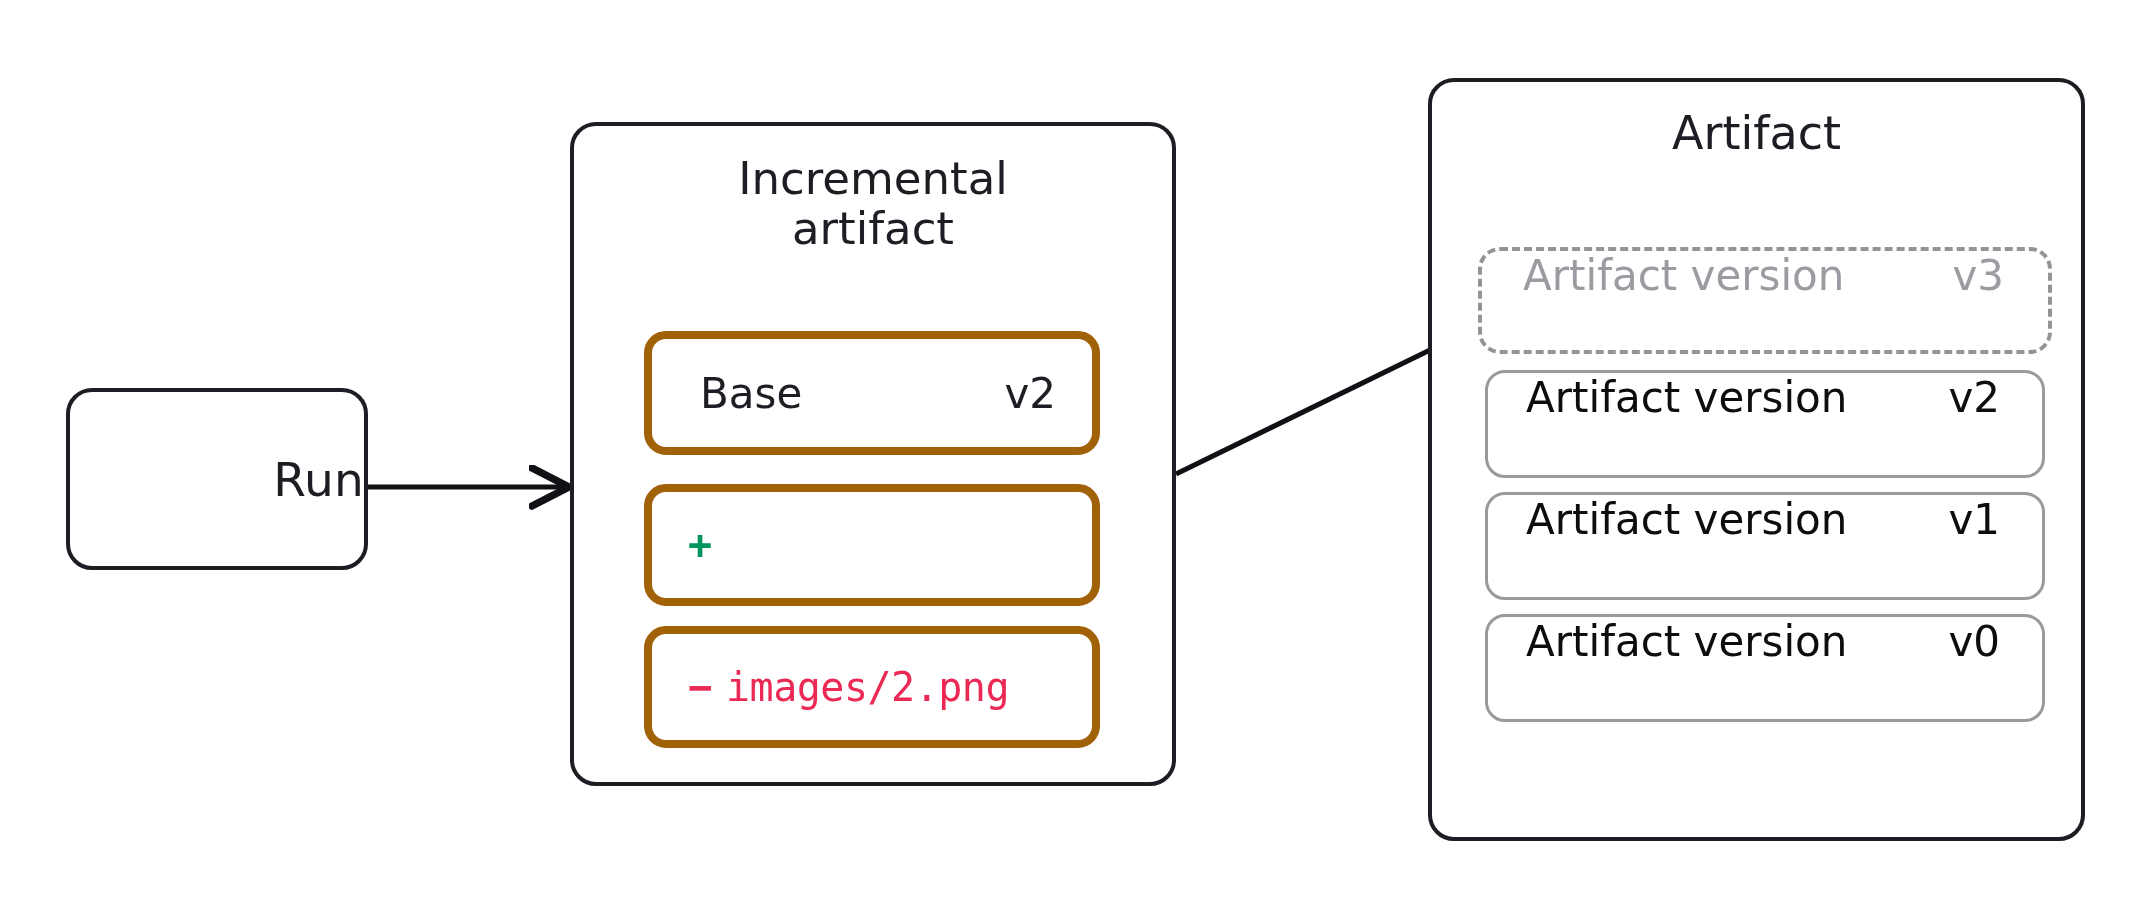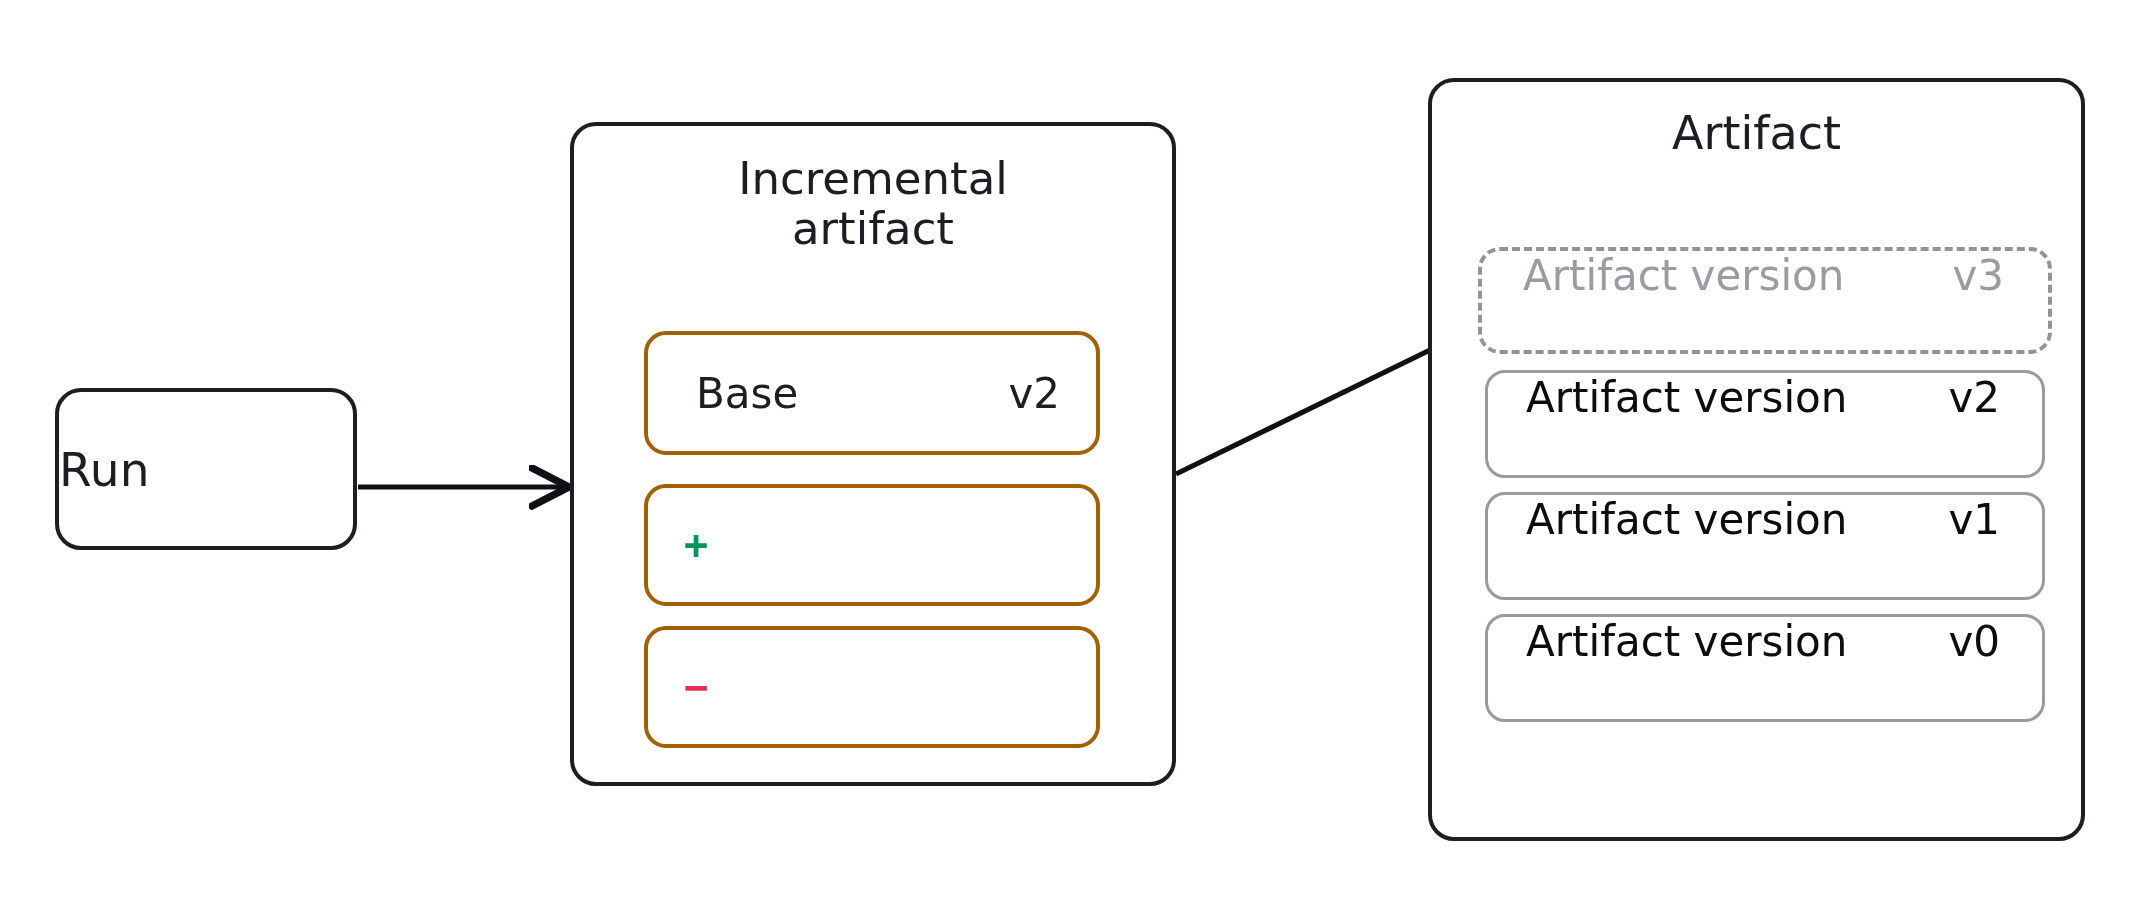--- a/index.html
+++ b/index.html
@@ -23,29 +23,29 @@
 
   
   .node {
     position: absolute;
     box-sizing: border-box;
     background: #ffffff;
   }
 
   
   .run-box {
-    left: 55px;
+    left: 66px;
     top: 388px;
     width: 302px;
-    height: 162px;
+    height: 182px;
     border: 4px solid #1c1e24;
     border-radius: 26px;
     display: flex;
     align-items: center;
-    justify-content: flex-start;
+    justify-content: flex-end;
   }
   .run-label {
     font-size: 47px;
     color: #1c1e24;
     letter-spacing: 0.2px;
     line-height: 1;
   }
 
   
   .incr-box {
@@ -71,21 +71,21 @@
   .row {
     position: absolute;
     box-sizing: border-box;
     left: 70px;
     width: 456px;
     display: flex;
     align-items: center;
     background: #ffffff;
   }
   .row-dark {
-    border: 4px solid #a16207;
+    border: 8px solid #a16207;
     border-radius: 22px;
   }
   .row-label {
     flex: 0 0 auto;
   }
   .row-spacer {
     flex: 1 1 auto;
   }
   .row-value {
     flex: 0 0 auto;
@@ -205,20 +205,21 @@
       <span class="row-spacer"></span>
       <span class="row-value">v2</span>
     </div>
 
     <div class="row row-dark diff-row diff-add">
       <span class="diff-sign">+</span>
     </div>
 
     <div class="row row-dark diff-row diff-del">
       <span class="diff-sign">−</span>
+      <span class="diff-path">images/2.png</span>
     </div>
   </div>
 
   <div class="node artifact-box">
     <div class="artifact-title">Artifact</div>
 
     <div class="ver-row ver-dashed" style="top:165px;">
       <span class="row-label">Artifact version</span>
       <span class="row-spacer"></span>
       <span class="row-value">v3</span>

